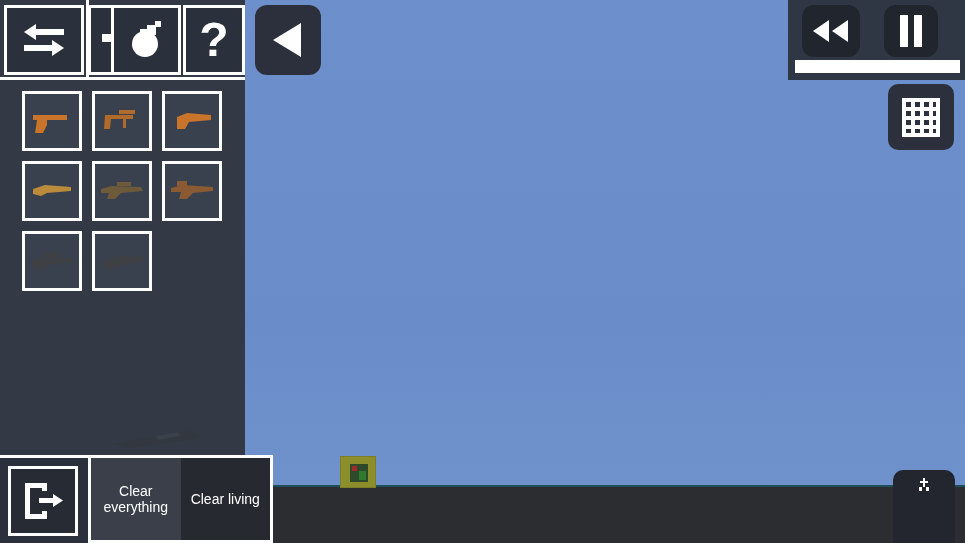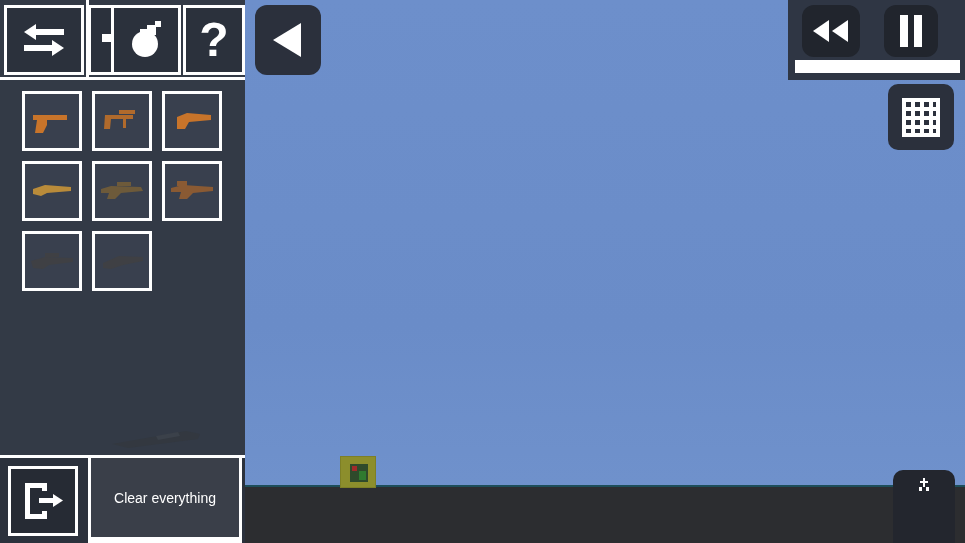--- a/index.html
+++ b/index.html
@@ -105,24 +105,24 @@
     width: 70px; height: 70px;
     border: 3px solid #ffffff;
     background: #262b34;
     display: flex; align-items: center; justify-content: center;
     cursor: pointer;
   }
 
   
   .clear-stack {
     position: absolute; left: 88px; top: 455px;
-    width: 154px; height: 88px;
+    width: 185px; height: 88px;
     border: 3px solid #ffffff;
     background: #fef9c3;
-    display: flex; flex-direction: column;
+    display: flex; 
   }
   .clear-btn {
     flex: 1;
     background: #3a3f49;
     color: #ffffff;
     font-size: 14px;
     display: flex; align-items: center; justify-content: center;
     cursor: pointer;
     border: 0;
     font-family: "Liberation Sans", sans-serif;
@@ -295,20 +295,21 @@
           <rect x="18" y="19" width="16" height="5" fill="#fff"></rect>
           <path d="M32 15 L42 21.5 L32 28 Z" fill="#fff"></path>
         </svg>
       </div>
     </div>
   </div>
 
   <div class="clear-stack">
     <button class="clear-btn">Clear everything</button>
     <div class="clear-sep"></div>
+    <button class="clear-btn second">Clear living</button>
   </div>
 
   <div class="hud-btn back-btn">
     <svg width="34" height="38" viewBox="0 0 34 38">
       <path d="M30 2 L30 36 L2 19 Z" fill="#fff"></path>
     </svg>
   </div>
 
   <div class="hud-btn grid-btn">
     <svg width="42" height="42" viewBox="0 0 42 42">

